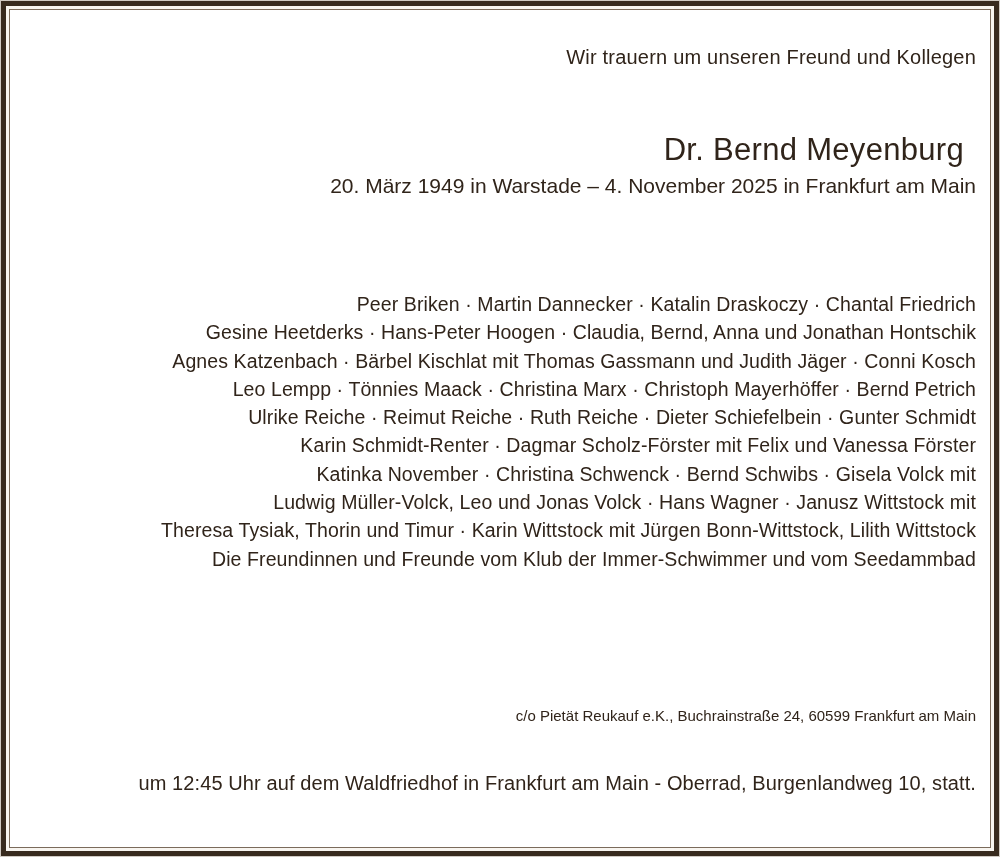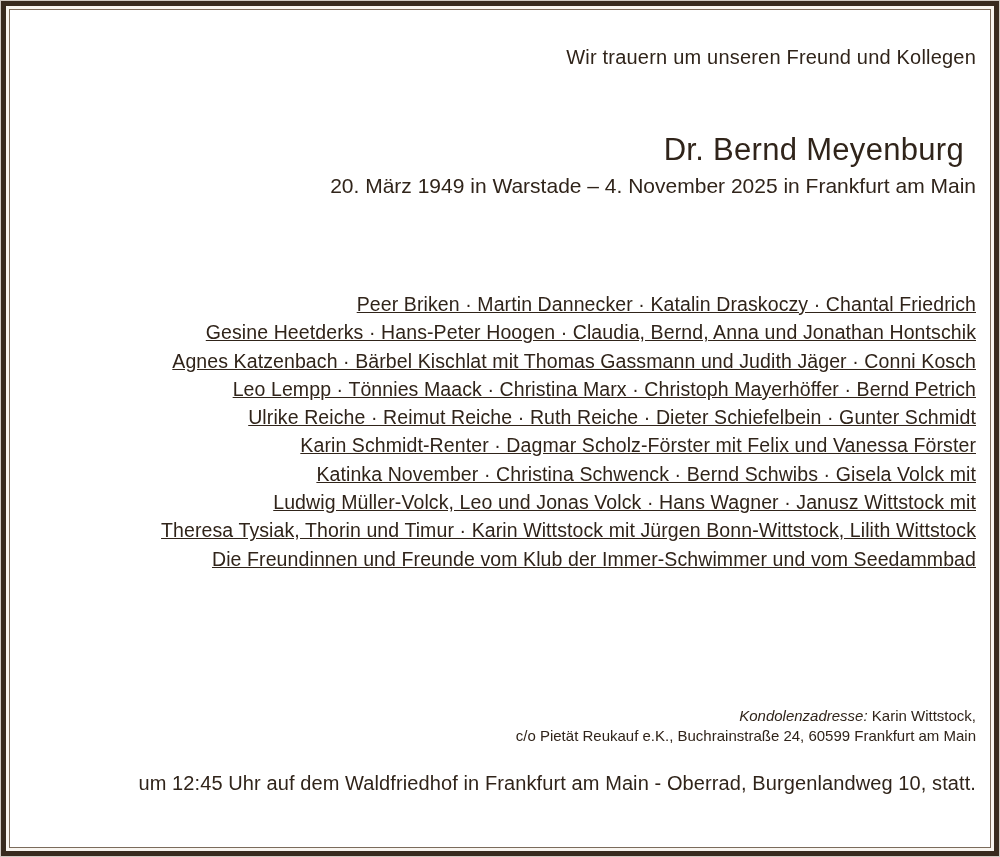--- a/index.html
+++ b/index.html
@@ -59,21 +59,20 @@
   .dates {
     top: 172px;
     font-size: 21px;
     line-height: 1.3;
   }
   .mourners {
     top: 290px;
     font-size: 19.5px;
     line-height: 28.3px;
     letter-spacing: 0.1px;
-    text-decoration: underline;
   }
   .condolence {
     top: 706px;
     font-size: 15px;
     line-height: 20px;
   }
   .condolence .it {
     font-style: italic;
   }
   .funeral {
@@ -102,23 +101,19 @@
     <div>Leo Lempp · Tönnies Maack · Christina Marx · Christoph Mayerhöffer · Bernd Petrich</div>
     <div>Ulrike Reiche · Reimut Reiche · Ruth Reiche · Dieter Schiefelbein · Gunter Schmidt</div>
     <div>Karin Schmidt-Renter · Dagmar Scholz-Förster mit Felix und Vanessa Förster</div>
     <div>Katinka November · Christina Schwenck · Bernd Schwibs · Gisela Volck mit</div>
     <div>Ludwig Müller-Volck, Leo und Jonas Volck · Hans Wagner · Janusz Wittstock mit</div>
     <div>Theresa Tysiak, Thorin und Timur · Karin Wittstock mit Jürgen Bonn-Wittstock, Lilith Wittstock</div>
     <div>Die Freundinnen und Freunde vom Klub der Immer-Schwimmer und vom Seedammbad</div>
   </div>
 
   <div class="block condolence">
-    <div>
-      <span class="it">Kondolenzadresse:</span>
-      <span>Karin Wittstock,</span>
-    </div>
     <div>c/o Pietät Reukauf e.K., Buchrainstraße 24, 60599 Frankfurt am Main</div>
   </div>
 
   <div class="block funeral">
     <div>um 12:45 Uhr auf dem Waldfriedhof in Frankfurt am Main - Oberrad, Burgenlandweg 10, statt.</div>
   </div>
 </div>
 
 </body></html>

